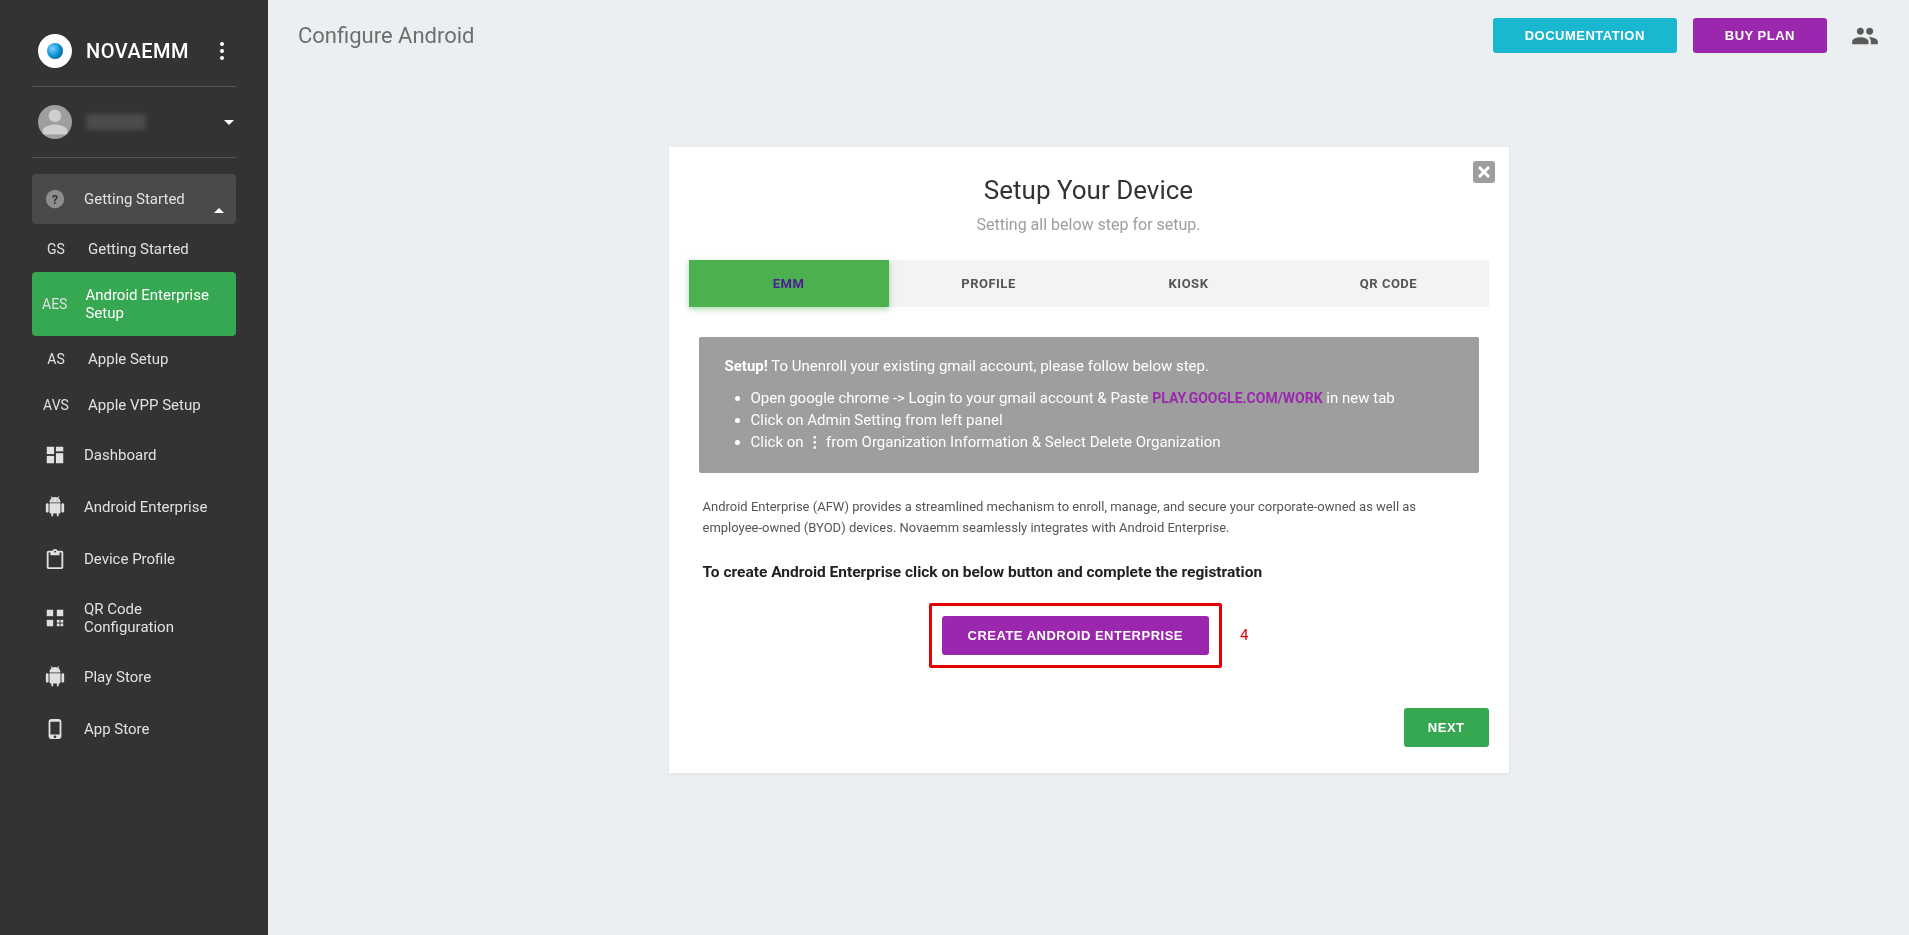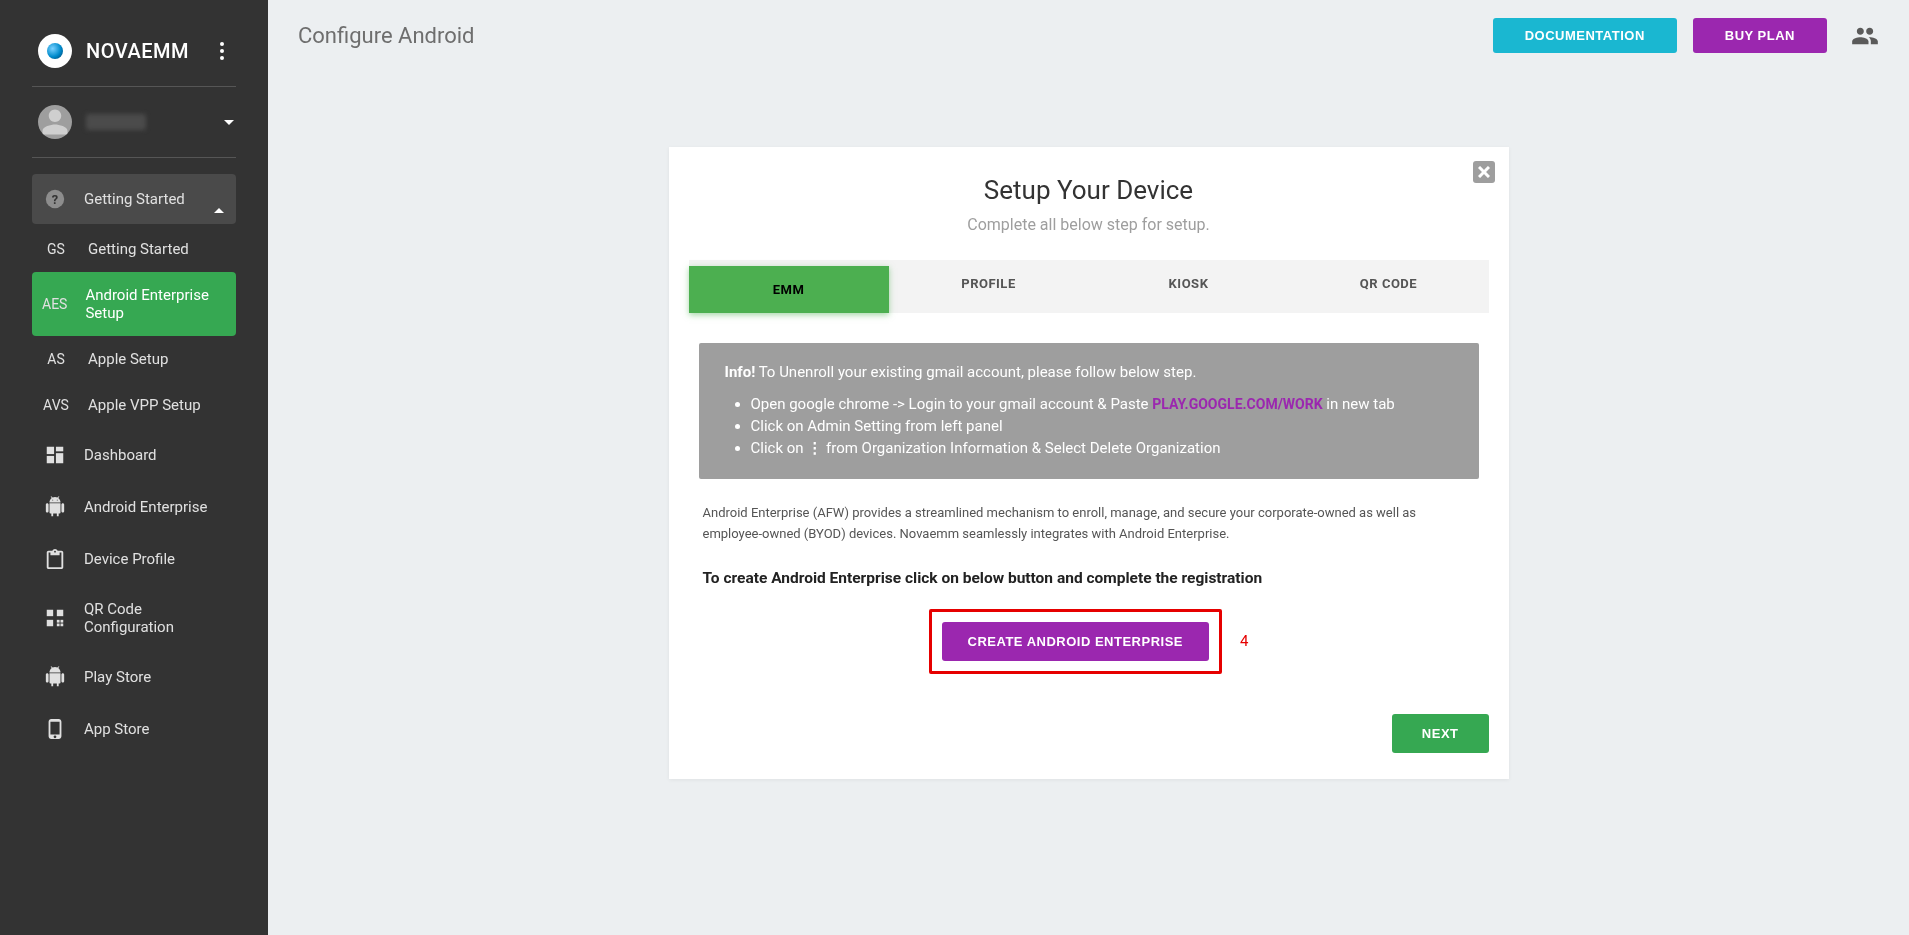--- a/index.html
+++ b/index.html
@@ -98,21 +98,21 @@
   }
   .card-close svg { width:12px; height:12px; stroke:#fff; stroke-width:3; }
   .card-title { text-align:center; font-size:26px; color:#333; font-weight:400;}
   .card-sub { text-align:center; font-size:16px; color:#9e9e9e; margin-top:10px; }
 
   .tabs { display:flex; margin-top:26px; background:#f3f3f3; }
   .tab {
     flex:1; text-align:center; padding:16px 0; font-size:13px;
     font-weight:700; color:#555; letter-spacing:0.5px; cursor:pointer;
   }
-  .tab.active { background:#4caf50; color:#000000; box-shadow: 0 2px 6px rgba(76,175,80,0.5); position:relative; z-index:1;margin-top:6px;}
+  .tab.active { background:#4caf50; color:#4c1d95; box-shadow: 0 2px 6px rgba(76,175,80,0.5); position:relative; z-index:1;}
 
   .info-box {
     background:#9e9e9e; color:#fff; padding:20px 26px 18px 26px;
     margin: 30px 10px 0 10px; border-radius:2px; font-size:15px;
   }
   .info-box strong { font-weight:700; }
   .info-box ul { margin:14px 0 0 26px; }
   .info-box li { margin:4px 0; }
   .info-box a.purple-link { color:#9b27af; font-size:14px; font-weight:700; text-decoration:none; }
   .info-box .more-icon { display:inline-block; font-weight:900; }
@@ -264,32 +264,32 @@
   </div>
 
   <div class="card">
     <div class="card-close">
       <svg viewBox="0 0 12 12">
           <line x1="1" y1="1" x2="11" y2="11"></line>
           <line x1="11" y1="1" x2="1" y2="11"></line>
         </svg>
     </div>
     <h2 class="card-title">Setup Your Device</h2>
-    <div class="card-sub">Complete all below step for setup.</div>
+    <div class="card-sub">Setting all below step for setup.</div>
 
     <div class="tabs">
       <div class="tab active">EMM</div>
       <div class="tab">PROFILE</div>
       <div class="tab">KIOSK</div>
       <div class="tab">QR CODE</div>
     </div>
 
     <div class="info-box">
       <div>
-        <strong>Info!</strong><span> To Unenroll your existing gmail account, please follow below step.</span>
+        <strong>Setup!</strong><span> To Unenroll your existing gmail account, please follow below step.</span>
       </div>
       <ul>
         <li>
           <span>Open google chrome -&gt; Login to your gmail account &amp; Paste </span><a href="#" class="purple-link">PLAY.GOOGLE.COM/WORK</a><span> in new tab</span>
         </li>
         <li>Click on Admin Setting from left panel</li>
         <li>
           <span>Click on </span><span class="more-icon">⋮</span><span> from Organization Information &amp; Select Delete Organization</span>
         </li>
       </ul>
@@ -299,16 +299,16 @@
     <div class="body-strong">To create Android Enterprise click on below button and complete the registration</div>
 
     <div class="action-row">
       <span class="highlight-box">
         <button class="btn btn-purple" style="padding:12px 26px;">CREATE ANDROID ENTERPRISE</button>
       </span>
       <span class="annot">4</span>
     </div>
 
     <div class="footer-row">
-      <button class="btn btn-green" style="padding:12px 30px;">NEXT</button>
+      <button class="btn btn-green" style="padding:12px 24px;">NEXT</button>
     </div>
   </div>
 </main>
 
 </body></html>

